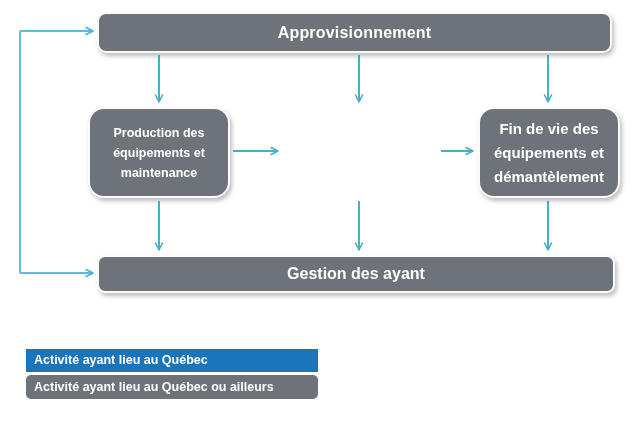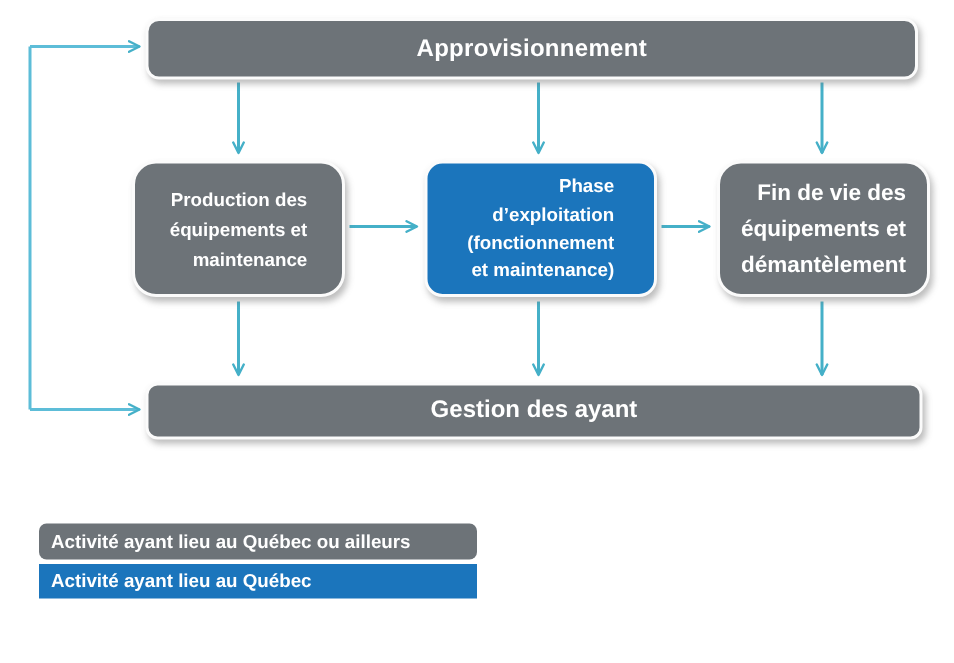--- a/index.html
+++ b/index.html
@@ -42,21 +42,21 @@
     align-items: center;
     justify-content: center;
     text-align: center;
     color: #fff;
     font-weight: bold;
     border: 2px solid #fbfbfb;
     box-shadow: 2px 3px 4px rgba(110,110,110,0.45);
   }
   .node-gray { background: var(--box-gray, #6d7378); }
   .node-blue { background: var(--box-blue, #1b75bc); }
-  .node-label { white-space: pre-line; text-align: right; }
+  .node-label { white-space: pre-line; }
   .node-top {
     left: 97px; top: 12px; width: 515px; height: 41px;
     border-radius: 9px; font-size: 16px; letter-spacing: 0.2px;
   }
   .node-prod {
     left: 88px; top: 107px; width: 142px; height: 91px;
     border-radius: 16px; font-size: 12.5px; line-height: 1.6;
   }
   .node-phase {
     left: 283px; top: 107px; width: 155px; height: 91px;
@@ -125,35 +125,29 @@
   <div class="node node-gray node-top">
     <span class="node-label">Approvisionnement</span>
   </div>
 
   <div class="node node-gray node-prod">
     <span class="node-label">Production des
 équipements et
 maintenance</span>
   </div>
 
-  <div class="node node-blue node-phase">
-    <span class="node-label">Phase
-d’exploitation
-(fonctionnement
-et maintenance)</span>
-  </div>
 
   <div class="node node-gray node-fin">
     <span class="node-label">Fin de vie des
 équipements et
 démantèlement</span>
   </div>
 
   <div class="node node-gray node-gestion">
     <span class="node-label">Gestion des ayant</span>
   </div>
 
   <div class="legend">
+    <div class="legend-bar" style="background: rgb(27, 117, 188);">Activité ayant lieu au Québec</div>
     <div class="legend-bar rounded" style="background: rgb(109, 115, 120);">Activité ayant lieu au Québec ou ailleurs</div>
-    <div class="legend-bar" style="background: rgb(27, 117, 188);">Activité ayant lieu au Québec</div>
   </div>
 
 </div>
 
 </body></html>

